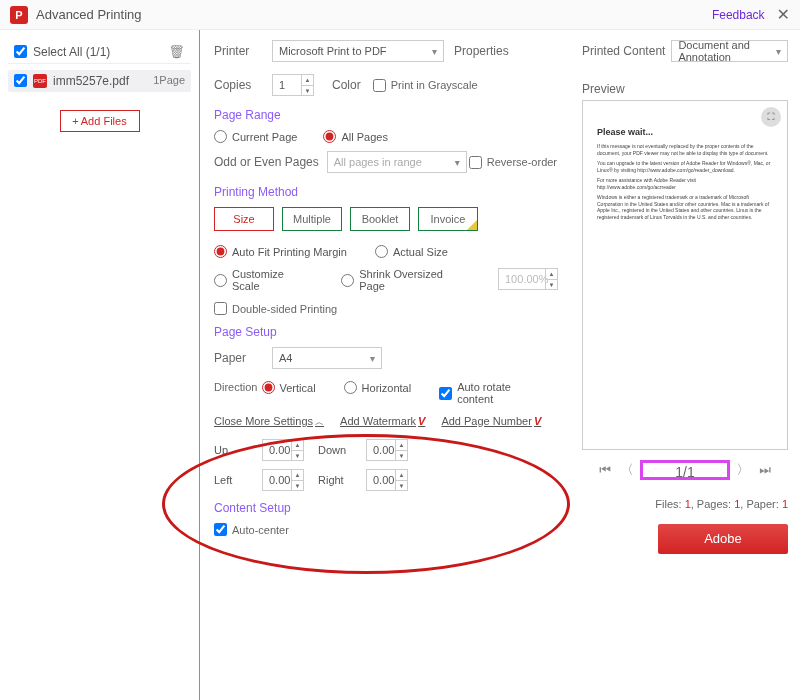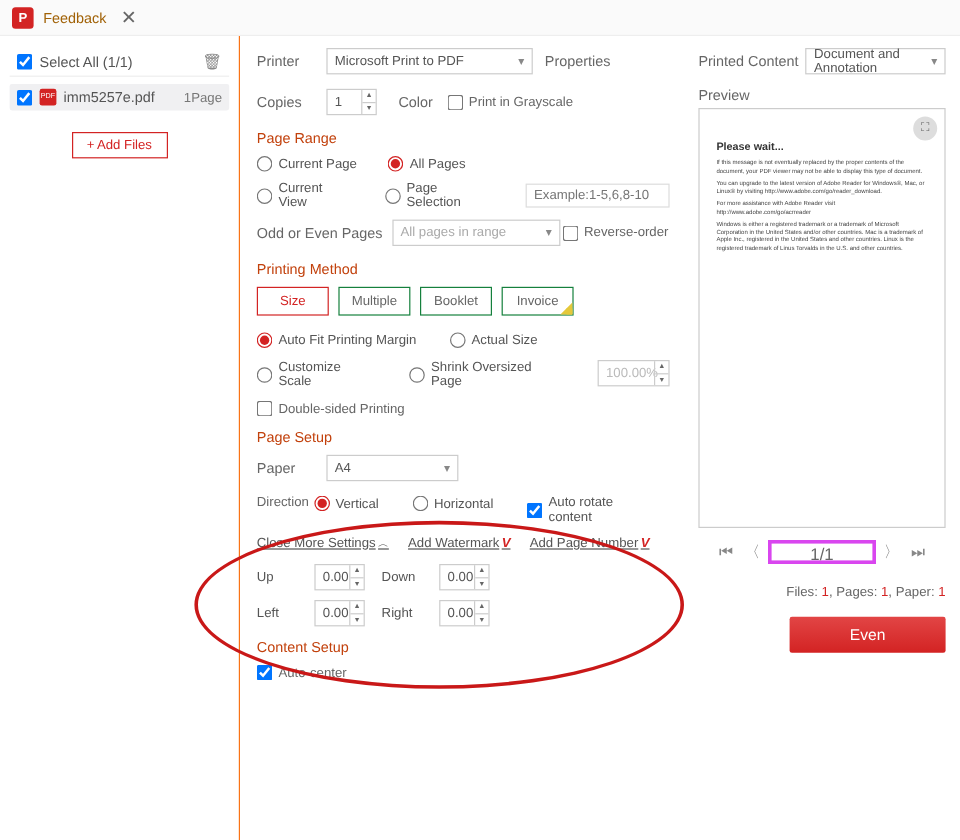--- a/index.html
+++ b/index.html
@@ -1,32 +1,32 @@
 <!DOCTYPE html>
 <html><head>
 <meta charset="utf-8">
 <style>
 * { box-sizing: border-box; margin: 0; padding: 0; font-family: "Segoe UI", Arial, sans-serif; }
 body { background: #fff; font-size: 12px; color: #444; width: 800px; height: 700px; overflow: hidden; position: relative; }
 
 .titlebar { height: 30px; display: flex; align-items: center; padding: 0 10px; border-bottom: 1px solid #eee; background: #fafafa; }
 .titlebar .logo { width: 18px; height: 18px; background: #d32323; border-radius: 3px; color: #fff; text-align: center; line-height: 18px; font-weight: bold; font-size: 11px; margin-right: 8px; }
 .titlebar .title { flex: 1; font-size: 13px; color: #555; }
-.titlebar .feedback { color: #a16207; margin-right: 12px; cursor: pointer; }
+.titlebar .feedback { color: #6d28d9; margin-right: 12px; cursor: pointer; }
 .titlebar .close { font-size: 16px; color: #666; cursor: pointer; }
 
 .main { display: flex; height: 670px; }
 
 
 .sidebar { width: 200px; padding: 10px 8px; border-right: 1px solid #f97316; }
 .selall { display: flex; align-items: center; padding: 4px 6px; border-bottom: 1px solid #eee; margin-bottom: 6px; }
 .selall input { margin-right: 6px; }
 .selall .lbl { flex: 1; color: #555; }
 .selall .trash { color: #888; cursor: pointer; font-size: 13px; }
-.filerow { display: flex; align-items: flex-end; padding: 4px 6px; background: #f0f0f2; border-radius: 2px; }
+.filerow { display: flex; align-items: flex-start; padding: 4px 6px; background: #f0f0f2; border-radius: 2px; }
 .filerow input { margin-right: 6px; }
 .filerow .pdf-icon { width: 14px; height: 14px; background: #d32323; border-radius: 2px; margin-right: 6px; color: #fff; font-size: 6px; text-align: center; line-height: 14px; }
 .filerow .name { flex: 1; color: #555; }
 .filerow .pages { color: #777; font-size: 11px; }
 .addfiles { display: flex; align-items: center; justify-content: center; margin: 18px auto 0; width: 80px; height: 22px; border: 1px solid #d32323; color: #d32323; font-size: 11px; cursor: pointer; }
 .addfiles .plus { margin-right: 2px; }
 
 
 .center { flex: 1; padding: 10px 12px 10px 14px; overflow-y: auto; }
 .row { display: flex; align-items: center; margin-bottom: 12px; }
@@ -35,21 +35,21 @@
 .select { width: 172px; justify-content: space-between; cursor: pointer; }
 .select .caret { color: #888; font-size: 10px; }
 .proplink { margin-left: 10px; color: #666; }
 .numbox { width: 42px; position: relative; padding-right: 14px; }
 .spin { position: absolute; right: 0; top: 0; bottom: 0; width: 12px; border-left: 1px solid #ccc; display: flex; flex-direction: column; }
 .spin div { flex: 1; font-size: 6px; text-align: center; line-height: 10px; color: #666; cursor: pointer; }
 .spin div:first-child { border-bottom: 1px solid #ccc; }
 .cblabel { display: flex; align-items: center; font-size: 11px; color: #666; }
 .cblabel input { margin-right: 5px; }
 
-.sect-title { color: #c2410c; font-size: 12px; margin: 10px 0 8px; }
+.sect-title { color: #8b5cf6; font-size: 12px; margin: 10px 0 8px; }
 .radio-row { display: flex; align-items: center; margin-bottom: 8px; font-size: 11px; }
 .radio-row label { display: flex; align-items: center; margin-right: 26px; color: #555; justify-content: flex-end; }
 .radio-row input[type=radio] { margin-right: 5px; accent-color: #d32323; }
 .placeholder { border: 1px solid #ddd; color: #ccc; padding: 2px 6px; font-size: 11px; width: 120px; height: 20px; }
 
 .btngrp { display: flex; gap: 8px; margin: 6px 0 14px; }
 .mbtn { border: 1px solid #15803d; width: 60px; height: 24px; text-align: center; line-height: 22px; font-size: 11px; color: #666; cursor: pointer; position: relative; }
 .mbtn.active { border-color: #d32323; color: #d32323; }
 .mbtn.corner::after { content: ""; position: absolute; right: 0; bottom: 0; border: 5px solid transparent; border-right-color: #e5c83a; border-bottom-color: #e5c83a; }
 
@@ -60,21 +60,21 @@
 .linkrow { display: flex; gap: 16px; margin: 8px 0 10px; font-size: 11px; }
 .linkrow a { color: #555; text-decoration: underline; cursor: pointer; }
 .linkrow .chev { font-size: 9px; margin-left: 2px; }
 .linkrow .v { color: #d32323; font-weight: bold; margin-left: 2px; font-style: italic; }
 
 .margins { display: flex; gap: 14px; margin-bottom: 8px; align-items: center; font-size: 11px; }
 .margins .mlbl { width: 34px; color: #555; }
 
 
 .rpanel { width: 230px; padding: 10px 12px; }
-.rrow { display: flex; align-items: center; margin-bottom: 10px; justify-content: flex-end; }
+.rrow { display: flex; align-items: center; margin-bottom: 20px; justify-content: flex-end; }
 .rrow .rlbl { color: #666; font-size: 12px; margin-right: 6px; }
 .rrow .select { flex: 1; width: auto; }
 .preview { border: 1px solid #ccc; height: 350px; position: relative; background: #fff; padding: 26px 14px; font-size: 6px; color: #555; }
 .preview .expand { position: absolute; top: 6px; right: 6px; width: 20px; height: 20px; border-radius: 50%; background: #ddd; color: #666; text-align: center; line-height: 20px; font-size: 10px; cursor: pointer; }
 .preview h4 { font-size: 9px; margin-bottom: 6px; color: #333; }
 .preview p { font-size: 5px; line-height: 1.3; margin-bottom: 4px; color: #444; }
 
 .pager { display: flex; align-items: center; justify-content: center; gap: 4px; margin-top: 10px; }
 .pager .pbtn { width: 18px; text-align: center; color: #888; cursor: pointer; font-size: 13px; }
 .pager .pfield { border: 3px solid #d946ef; width: 90px; height: 20px; text-align: center; line-height: 18px; font-size: 14px; color: #666; }
@@ -85,20 +85,21 @@
 .printbtn { width: 130px; height: 30px; background: linear-gradient(#e24545,#d32323); color: #fff; text-align: center; line-height: 30px; font-size: 13px; margin: 14px 0 0 auto; cursor: pointer; border-radius: 2px; }
 
 
 .anno { position: absolute; pointer-events: none; border: 3px solid #c91818; border-radius: 50%; }
 </style>
 </head>
 <body>
 
 <div class="titlebar">
   <div class="logo">P</div>
+  <div class="title">Advanced Printing</div>
   <div class="feedback">Feedback</div>
   <div class="close">✕</div>
 </div>
 
 <div class="main">
 
   <div class="sidebar">
     <div class="selall">
       <input type="checkbox" checked="" style="">
       <span class="lbl">Select All (1/1)</span>
@@ -144,31 +145,20 @@
     <div class="sect-title">Page Range</div>
     <div class="radio-row">
       <label>
           <input type="radio" name="pr" style="">
           <span>Current Page</span>
         </label>
       <label>
           <input type="radio" name="pr" checked="" style="">
           <span>All Pages</span>
         </label>
-    </div>
-    <div class="radio-row">
-      <label>
-          <input type="radio" name="pr" style="">
-          <span>Current View</span>
-        </label>
-      <label>
-          <input type="radio" name="pr" style="">
-          <span>Page Selection</span>
-        </label>
-      <input class="placeholder" placeholder="Example:1-5,6,8-10" style="">
     </div>
     <div class="row" style="margin-top:4px">
       <span style="color:#666;margin-right:8px">Odd or Even Pages</span>
       <div class="select" style="width:140px;color:#aaa">
         <span>All pages in range</span>
           <span class="caret">▾</span>
       </div>
       <label class="cblabel" style="margin-left:2px">
         <input type="checkbox" style="">
         <span>Reverse-order</span>
@@ -308,17 +298,17 @@
     <div class="pager">
       <span class="pbtn">⏮</span>
       <span class="pbtn">〈</span>
       <div class="pfield">1/1</div>
       <span class="pbtn">〉</span>
       <span class="pbtn">⏭</span>
     </div>
     <div class="fileinfo">
       <span>Files: </span><span class="num">1</span><span>, Pages: </span><span class="num">1</span><span>, Paper: </span><span class="num">1</span>
     </div>
-    <div class="printbtn">Even</div>
+    <div class="printbtn">Adobe</div>
   </div>
 </div>
 
 <div class="anno" style="left:162px; top:434px; width:408px; height:140px;"></div>
 
 </body></html>

